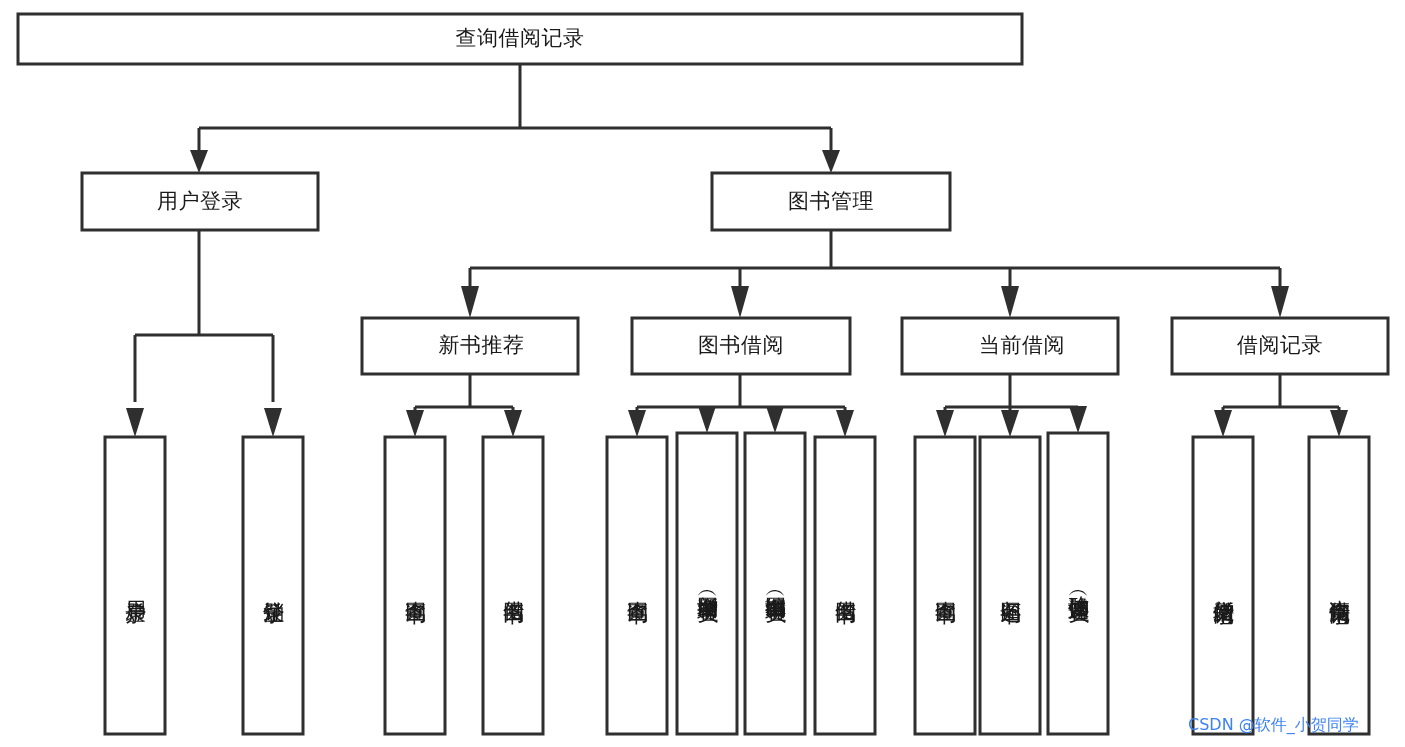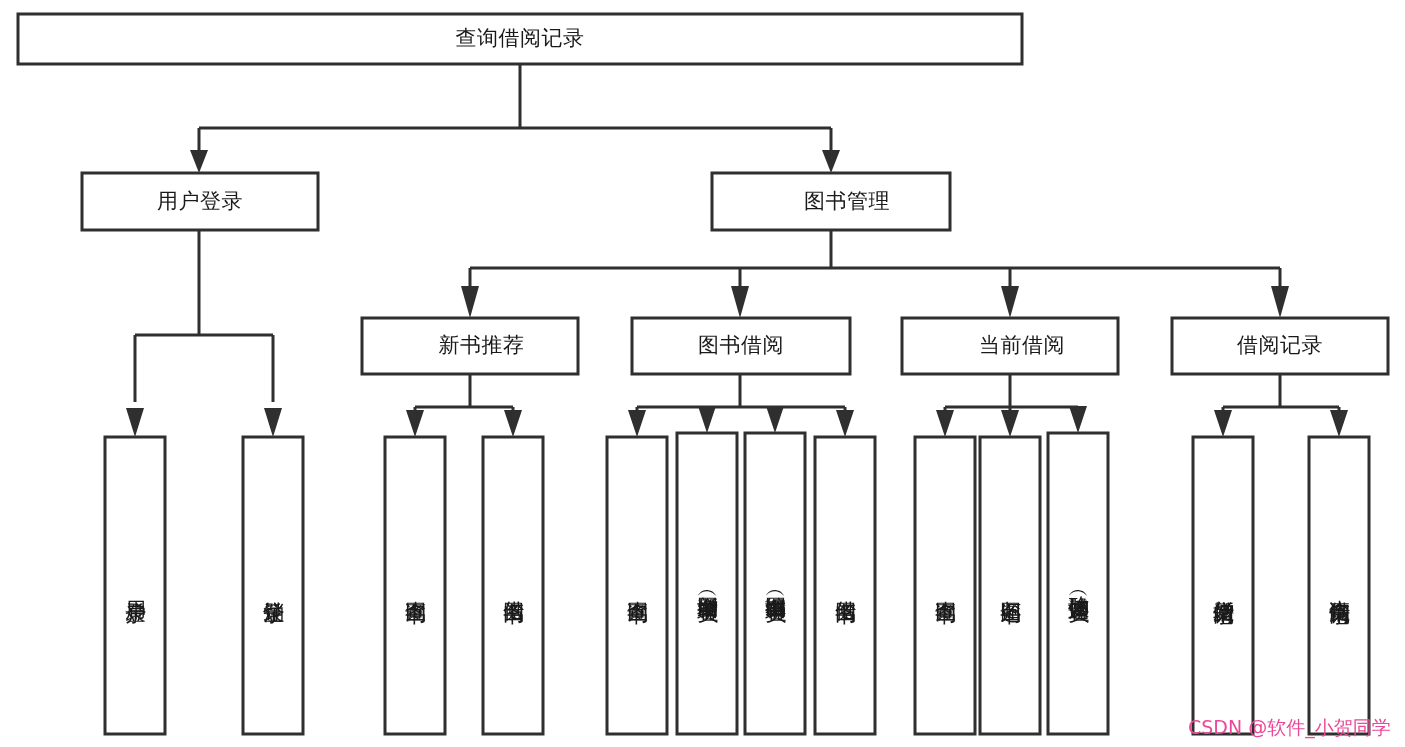--- a/index.html
+++ b/index.html
@@ -65,22 +65,22 @@
     writing-mode: vertical-rl;
     text-orientation: upright;
     -webkit-writing-mode: vertical-rl;
     white-space: nowrap;
     pointer-events: none;
   }
   .watermark {
     position: absolute;
     left: 1188px;
     top: 715px;
-    font-size: 19px;
-    color: #ec4899;
+    font-size: 16px;
+    color: #3b82f6;
     white-space: nowrap;
     pointer-events: none;
   }
 </style>
 </head>
 <body>
 
 <div id="diagram-root">
 
   <svg class="diagram-svg" viewBox="0 0 1405 747" xmlns="http://www.w3.org/2000/svg">
@@ -183,21 +183,21 @@
     <rect class="node-box" x="980" y="437" width="60" height="297"></rect>
     <rect class="node-box" x="1048" y="433" width="60" height="301"></rect>
 
     <rect class="node-box" x="1193" y="437" width="60" height="297"></rect>
     <rect class="node-box" x="1309" y="437" width="60" height="297"></rect>
   </svg>
 
   <div class="node-label-h" style="left:18px; top:14px; width:1004px; height:50px;">查询借阅记录</div>
 
   <div class="node-label-h" style="left:82px; top:173px; width:236px; height:57px;">用户登录</div>
-  <div class="node-label-h" style="left:712px; top:173px; width:238px; height:57px;margin-left:16px;">图书管理</div>
+  <div class="node-label-h" style="left:712px; top:173px; width:238px; height:57px;">图书管理</div>
 
   <div class="node-label-h" style="left:362px; top:318px; width:239px; height:56px;">新书推荐</div>
   <div class="node-label-h" style="left:632px; top:318px; width:218px; height:56px;text-align:center;">图书借阅</div>
   <div class="node-label-h" style="left:902px; top:318px; width:240px; height:56px;">当前借阅</div>
   <div class="node-label-h" style="left:1172px; top:318px; width:216px; height:56px;border-radius:20px;">借阅记录</div>
 
   <div class="node-label-v" style="left:105px; top:437px; width:60px; height:297px;">用户登录</div>
   <div class="node-label-v" style="left:243px; top:437px; width:60px; height:297px;">注销登录</div>
 
   <div class="node-label-v" style="left:385px; top:437px; width:60px; height:297px;">查询图书</div>

